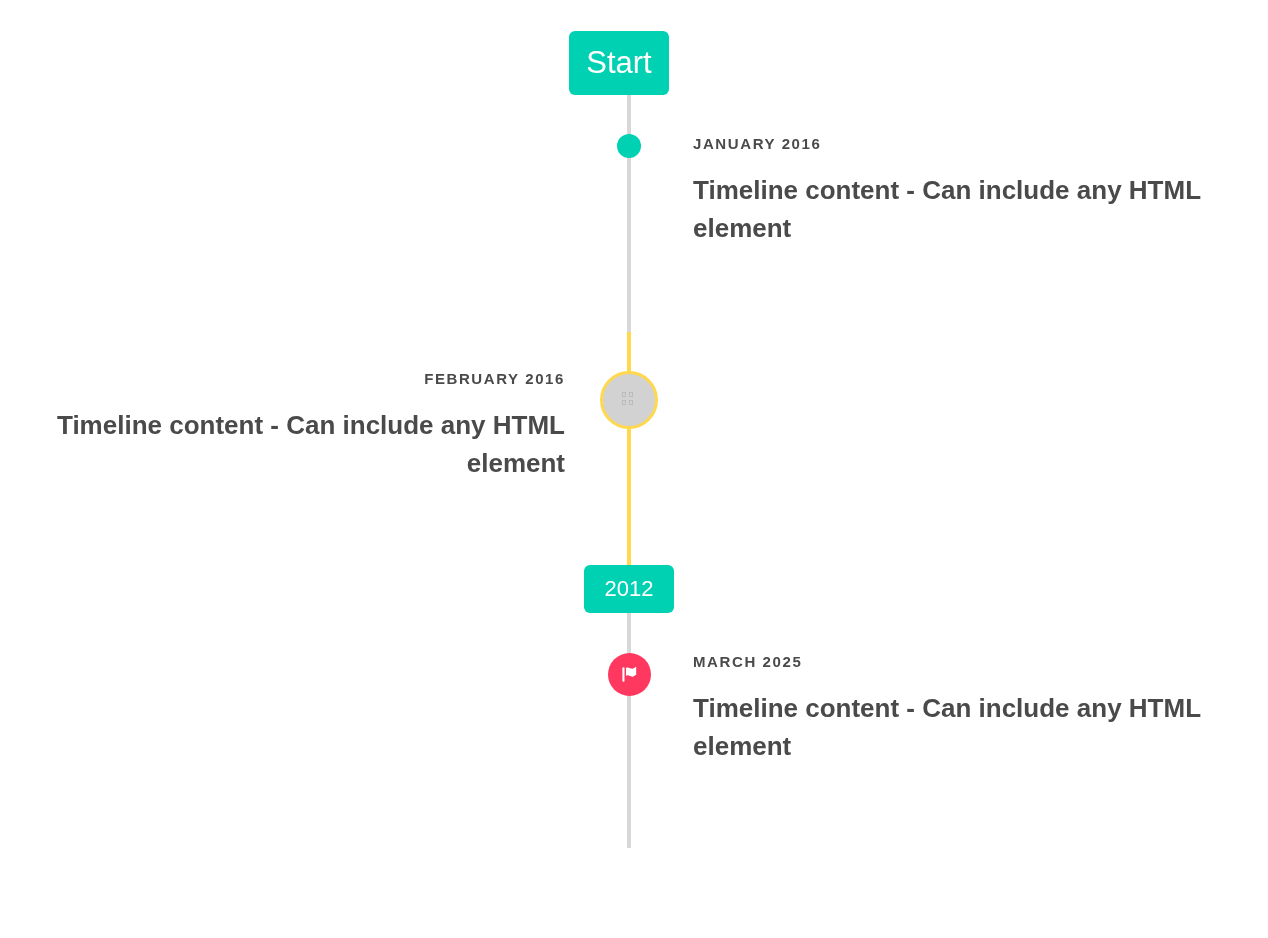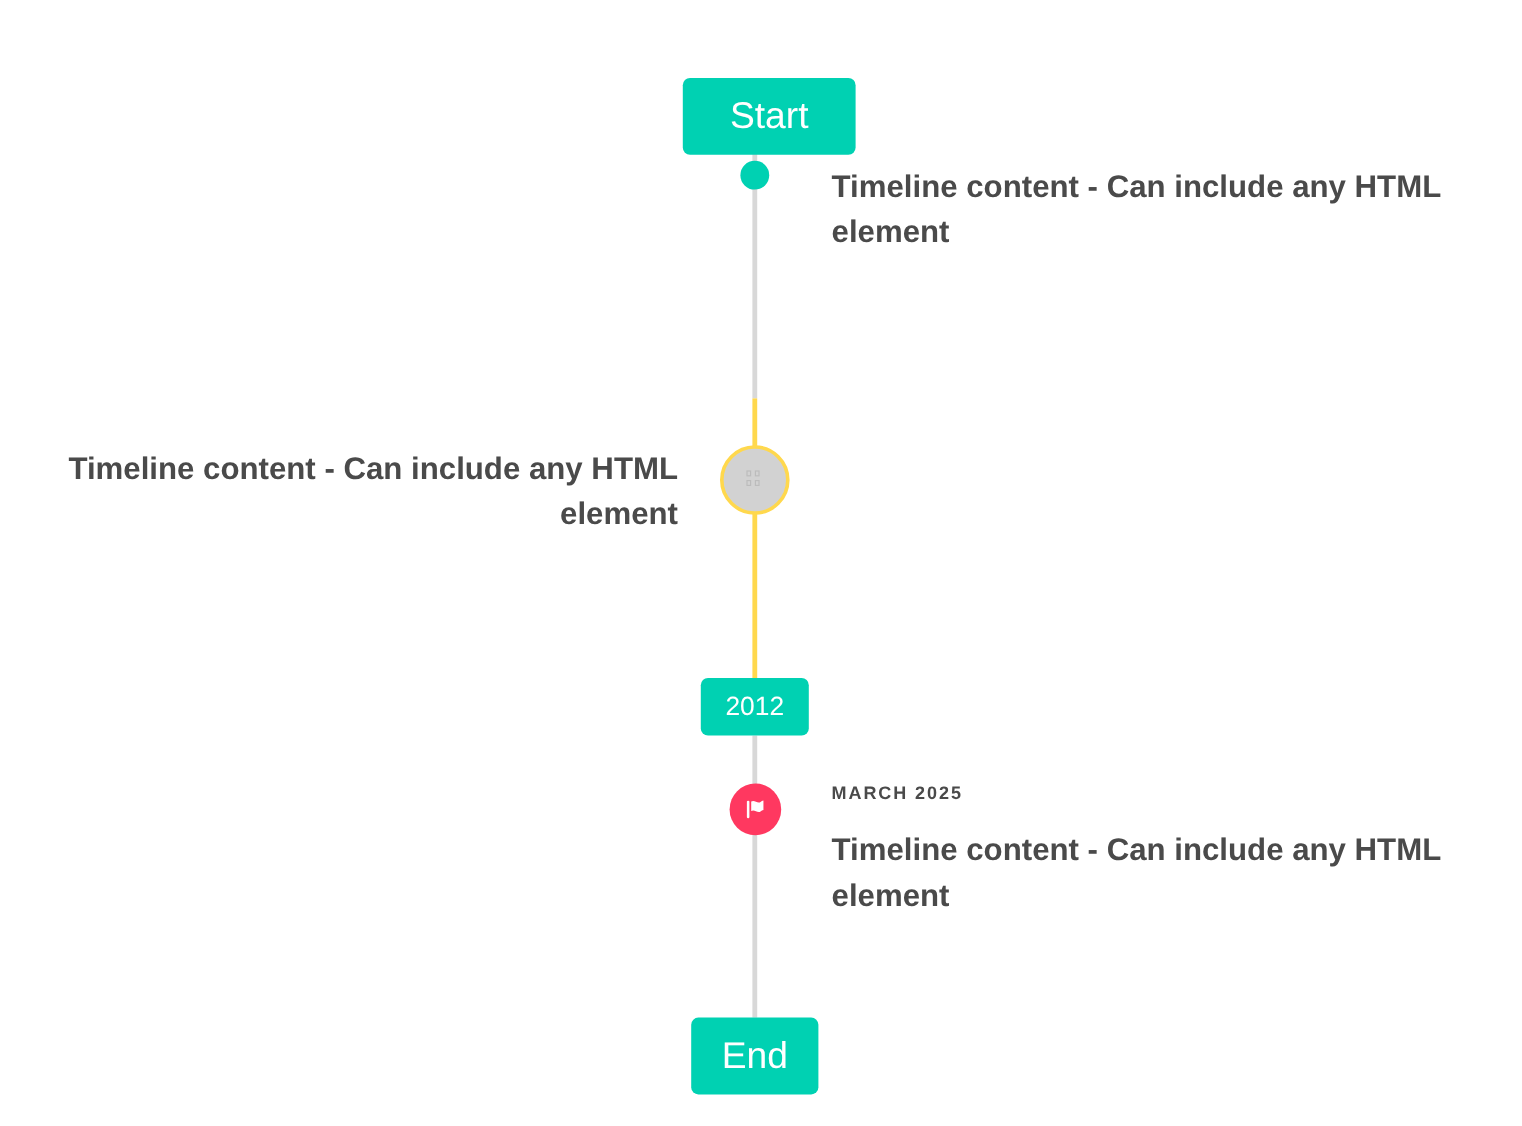--- a/index.html
+++ b/index.html
@@ -43,24 +43,23 @@
     display: flex;
     align-items: center;
     justify-content: center;
     font-weight: 400;
     box-sizing: border-box;
     user-select: none;
   }
   .badge-start {
     left: 569px;
     top: 31px;
-    width: 144px;
+    width: 100px;
     height: 64px;
     font-size: 31px;
-    margin-top: 34px;
   }
   .badge-year {
     left: 584px;
     top: 565px;
     width: 90px;
     height: 48px;
     font-size: 22px;
   }
   .badge-end {
     left: 576px;
@@ -152,44 +151,45 @@
 <div class="timeline-root">
 
   <div class="spine spine-top"></div>
   <div class="spine spine-yellow"></div>
   <div class="spine spine-bottom"></div>
 
   <div class="badge badge-start">Start</div>
 
   <div class="marker marker-dot"></div>
   <div class="entry entry-right entry-jan">
+    <p class="entry-date">JANUARY 2016</p>
     <p class="entry-body">Timeline content - Can include any HTML element</p>
   </div>
 
   <div class="marker marker-ring">
     <span class="tofu">
       <span style="left:19px;  top:18px;"></span>
       <span style="left:26px;  top:18px;"></span>
       <span style="left:19px;  top:26px;"></span>
       <span style="left:26px;  top:26px;"></span>
     </span>
   </div>
   <div class="entry entry-left entry-feb">
+    <p class="entry-date">FEBRUARY 2016</p>
     <p class="entry-body">Timeline content - Can include any HTML element</p>
   </div>
 
   <div class="badge badge-year">2012</div>
 
   <div class="marker marker-flag">
     <svg width="21" height="21" viewBox="0 0 21 21">
       <rect x="3.4" y="3.2" width="2.1" height="14.6" rx="1" fill="#ffffff"></rect>
       <path d="M7.0 4.0 C 9.6 2.1 12.2 6.0 14.8 4.3 C 15.9 3.6 16.6 3.1 17.2 3.1
                L 17.2 11.0 C 16.6 11.0 15.9 11.5 14.8 12.2 C 12.2 13.9 9.6 10.0 7.0 11.9 Z" fill="#ffffff"></path>
     </svg>
   </div>
   <div class="entry entry-right entry-mar">
     <p class="entry-date">MARCH 2025</p>
     <p class="entry-body">Timeline content - Can include any HTML element</p>
   </div>
 
-  <div class="badge badge-end">End</div>
 
 </div>
 
 </body></html>

